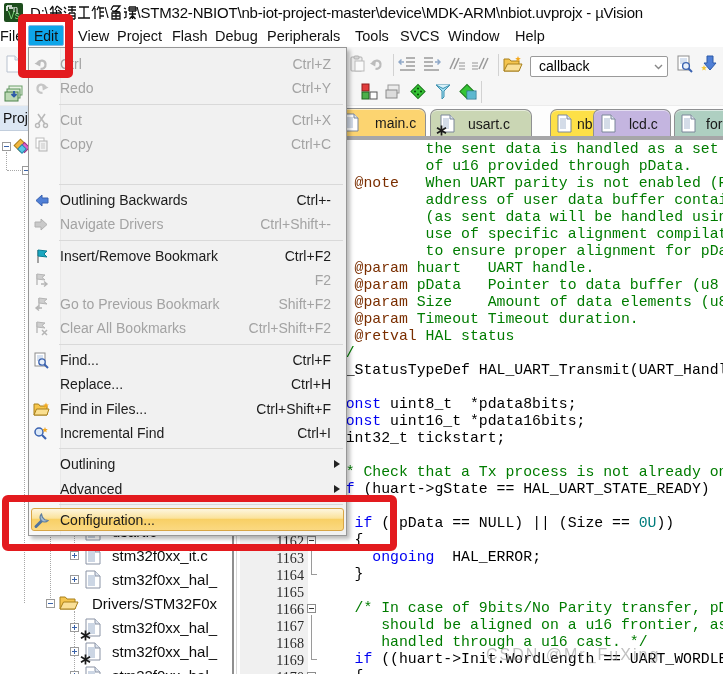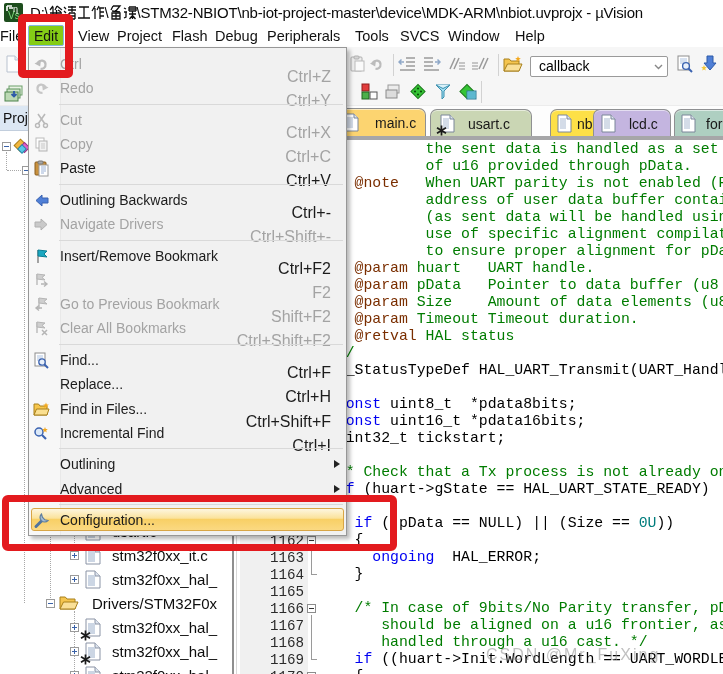--- a/index.html
+++ b/index.html
@@ -5,21 +5,21 @@
 *{margin:0;padding:0;box-sizing:border-box}
 html,body{width:723px;height:674px;overflow:hidden}
 body{position:relative;font-family:"Liberation Sans",sans-serif;background:#fff}
 .abs{position:absolute}
 
 #titlebar{left:0;top:0;width:723px;height:24px;background:#fff}
 #titletext{left:30px;top:0;height:24px;line-height:25px;font-size:15px;color:#0a0a0a;letter-spacing:-0.2px;white-space:nowrap}
 
 #menubar{left:0;top:24px;width:633px;height:23px;background:#fff}
 .mb{position:absolute;top:0;height:23px;line-height:24px;font-size:14.5px;color:#111;white-space:nowrap}
-#editbox{position:absolute;left:28px;top:1px;width:36px;height:21px;background:#84cc16;border:1px solid #86b7e4;border-radius:2px;text-align:center;line-height:20px;font-size:14px;color:#111}
+#editbox{position:absolute;left:28px;top:1px;width:36px;height:21px;background:#0ea5e9;border:1px solid #86b7e4;border-radius:2px;text-align:center;line-height:20px;font-size:14px;color:#111}
 
 #toolbars{left:0;top:47px;width:723px;height:59px;background:#f6f6f6;border-bottom:1px solid #ececec}
 .tsep{position:absolute;width:1px;background:#d2d2d2}
 #combo{left:530px;top:9px;width:138px;height:21px;background:#fff;border:1px solid #9a9a9a;border-radius:2px;font-size:14px;line-height:19px;padding-left:8px;color:#000}
 #comboarr{right:3px;top:4px;width:11px;height:11px;position:absolute}
 
 #tabbar{left:238px;top:106px;width:485px;height:34px;background:#fdfdfd}
 #tabband{left:238px;top:136px;width:485px;height:5px;background:#a6a6a8;border-bottom:1px solid #8f8f8f}
 .tab{position:absolute;top:3px;height:31px;border:1px solid #8f9092;border-bottom:none;border-radius:7px 7px 0 0;box-shadow:inset 0 1px 0 rgba(255,255,255,.55)}
 .tab .lbl{position:absolute;top:6px;font-size:14px;color:#191919;white-space:nowrap}
@@ -30,33 +30,33 @@
 .pm{position:absolute;width:9px;height:9px;background:#fff;border:1px solid #9a9a9a}
 .pm i{position:absolute;left:1px;top:3px;width:5px;height:1px;background:#3a62a8}
 .pm.plus b{position:absolute;left:3px;top:1px;width:1px;height:5px;background:#3a62a8}
 .dot{position:absolute;border-left:1px dotted #a8a8a8}
 .doth{position:absolute;border-top:1px dotted #a8a8a8}
 #split{left:232px;top:106px;width:2px;height:568px;background:#8f8f8f}
 #split2{left:236px;top:106px;width:1px;height:568px;background:#d8d8d8}
 
 #editor{left:238px;top:140px;width:485px;height:534px;background:#fff;overflow:hidden}
 #gutter{position:absolute;left:2px;top:0;width:68px;height:534px;background:#f0f0f0}
-.lnum{position:absolute;left:2px;width:64px;text-align:right;font-family:Liberation Mono, monospace;font-size:14.2px;color:#2a2a2a}
+.lnum{position:absolute;left:2px;width:64px;text-align:right;font-family:Liberation Serif, serif;font-size:14.2px;color:#2a2a2a}
 .fold{position:absolute;width:9px;height:9px;background:#fff;border:1px solid #8c8c8c}
 .fold i{position:absolute;left:1px;top:3px;width:5px;height:1px;background:#333}
 .fline{position:absolute;width:1px;background:#9a9a9a}
 .ftick{position:absolute;height:1px;background:#9a9a9a}
 #code{position:absolute;left:81px;top:1px;font-family:"Liberation Mono",monospace;font-size:14.8px;line-height:17px;white-space:pre;color:#000}
 .c{color:#007c00}.k{color:#0000f2}.t{color:#7a2e00}.n{color:#007d7d}
 
 #menu{left:28px;top:47px;width:319px;height:489px;background:#f1f1f1;border:1px solid #979797;box-shadow:3px 3px 4px rgba(0,0,0,.28)}
 #menugut{position:absolute;left:0;top:0;width:32px;height:487px;background:#f7f7f7;border-right:1px solid #e8e8e8}
 .mi{position:absolute;left:0;width:317px;height:25px}
 .mi .txt{position:absolute;left:31px;top:4px;font-size:14px;color:#1c1c1c;white-space:nowrap}
-.mi .sc{position:absolute;right:15px;top:16px;font-size:16px;color:#1c1c1c}
+.mi .sc{position:absolute;right:15px;top:4px;font-size:14px;color:#1c1c1c}
 .mi.dis .txt,.mi.dis .sc{color:#a3a3a3}
 .msep{position:absolute;left:30px;width:284px;height:1px;background:#d9d9d9}
 .arr{position:absolute;right:6px;top:8px;width:0;height:0;border-left:6px solid #222;border-top:4px solid transparent;border-bottom:4px solid transparent}
 .micon{position:absolute;left:4px;top:4px;width:17px;height:17px}
 #confhl{position:absolute;left:2px;top:460px;width:313px;height:23px;border:1px solid #d8a545;border-radius:3px;background:linear-gradient(#fdf6df,#fbe299 45%,#f8cf63 46%,#fbd982)}
 
 #red1{left:18px;top:14px;width:55px;height:64px;border:8px solid #e31a1e;border-radius:5px}
 #red2{left:2px;top:495px;width:395px;height:56px;border:7px solid #e31a1e;border-radius:6px}
 #wm{left:486px;top:646px;font-size:16px;color:rgba(140,140,140,.55);letter-spacing:2px;white-space:nowrap}
 </style>
@@ -427,30 +427,20 @@
     </div>
 <div class="mi dis" style="top:84px">
       <svg class="micon" viewBox="0 0 17 17">
         <rect x="3" y="2" width="8" height="10" fill="#fff" stroke="#bbb"></rect>
         <rect x="6" y="5" width="8" height="10" fill="#f2f2f2" stroke="#b3b3b3"></rect>
         <path d="M8 8 H12 M8 10 H12 M8 12 H12" stroke="#c9c9c9"></path>
       </svg>
       <span class="txt">Copy</span>
       <span class="sc">Ctrl+C</span>
     </div>
-<div class="mi" style="top:108px">
-      <svg class="micon" viewBox="0 0 17 17">
-        <rect x="2" y="2" width="11" height="13" rx="1" fill="#c8913e" stroke="#8a5d1d"></rect>
-        <rect x="5" y="1" width="5" height="3" rx="1" fill="#a8a8a8" stroke="#777"></rect>
-        <rect x="6" y="5" width="9" height="11" fill="#fff" stroke="#9a9a9a"></rect>
-        <path d="M8 7 H13 M8 9 H13 M8 11 H13 M8 13 H11" stroke="#9db3d6"></path>
-      </svg>
-      <span class="txt">Paste</span>
-      <span class="sc">Ctrl+V</span>
-    </div>
 <div class="msep" style="top:136px"></div>
 <div class="mi" style="top:140px">
       <svg class="micon" viewBox="0 0 17 17">
         <path d="M9 3 L3 8.5 L9 14 L9 11 L15 11 L15 6 L9 6 Z" fill="#4f7fd6" stroke="#3a62b0"></path>
       </svg>
       <span class="txt">Outlining Backwards</span>
       <span class="sc">Ctrl+-</span>
     </div>
 <div class="mi dis" style="top:164px">
       <svg class="micon" viewBox="0 0 17 17">

